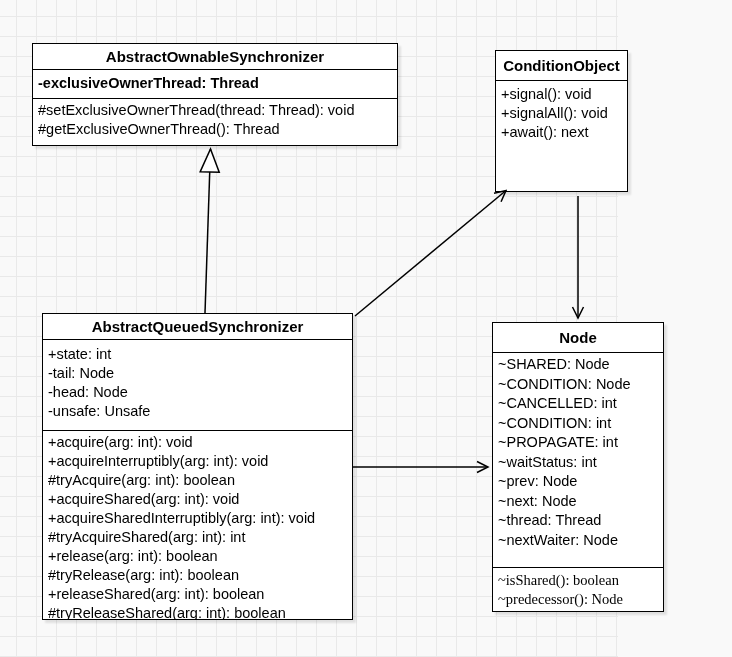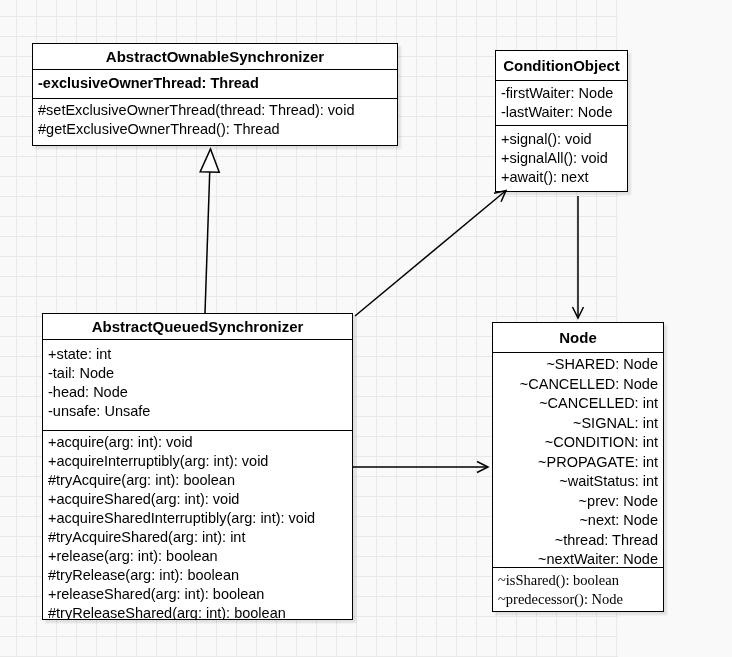--- a/index.html
+++ b/index.html
@@ -60,21 +60,21 @@
   #box-aos  .uml-attrs { height: 29px; padding-top: 4px; font-weight: bold; }
   #box-co   { left: 495px; top: 50px;  width: 133px; height: 142px; }
   #box-co   .uml-title { height: 30px; }
   #box-co   .uml-attrs { height: 45px; }
   #box-co   .uml-methods { padding-top: 4px; }
   #box-aqs  { left: 42px;  top: 313px; width: 311px; height: 307px; }
   #box-aqs  .uml-title { height: 26px; }
   #box-aqs  .uml-attrs { height: 91px; padding-top: 5px; }
   #box-node { left: 492px; top: 322px; width: 172px; height: 290px; }
   #box-node .uml-title { height: 30px; }
-  #box-node .uml-attrs { height: 215px; line-height: 19.5px; padding-top: 2px; text-align: right; }
+  #box-node .uml-attrs { height: 215px; line-height: 19.5px; padding-top: 2px; }
   #box-node .uml-methods { padding-top: 3px; font-family: Liberation Serif, serif; }
   #edges {
     position: absolute;
     left: 0; top: 0;
     width: 732px; height: 657px;
     pointer-events: none;
   }
 </style>
 </head>
 <body>
@@ -87,24 +87,20 @@
         <div>-exclusiveOwnerThread: Thread</div>
       </div>
     <div class="uml-methods">
         <div>#setExclusiveOwnerThread(thread: Thread): void</div>
         <div>#getExclusiveOwnerThread(): Thread</div>
       </div>
   </div>
 
   <div id="box-co" class="uml-class">
     <div class="uml-title">ConditionObject</div>
-    <div class="uml-attrs">
-        <div>-firstWaiter: Node</div>
-        <div>-lastWaiter: Node</div>
-      </div>
     <div class="uml-methods">
         <div>+signal(): void</div>
         <div>+signalAll(): void</div>
         <div>+await(): next</div>
       </div>
   </div>
 
   <div id="box-aqs" class="uml-class">
     <div class="uml-title">AbstractQueuedSynchronizer</div>
     <div class="uml-attrs">
@@ -124,23 +120,22 @@
         <div>#tryRelease(arg: int): boolean</div>
         <div>+releaseShared(arg: int): boolean</div>
         <div>#tryReleaseShared(arg: int): boolean</div>
       </div>
   </div>
 
   <div id="box-node" class="uml-class">
     <div class="uml-title">Node</div>
     <div class="uml-attrs">
         <div>~SHARED: Node</div>
-        <div>~CANCELLED: Node</div>
+        <div>~CONDITION: Node</div>
         <div>~CANCELLED: int</div>
-        <div>~SIGNAL: int</div>
         <div>~CONDITION: int</div>
         <div>~PROPAGATE: int</div>
         <div>~waitStatus: int</div>
         <div>~prev: Node</div>
         <div>~next: Node</div>
         <div>~thread: Thread</div>
         <div>~nextWaiter: Node</div>
       </div>
     <div class="uml-methods">
         <div>~isShared(): boolean</div>

